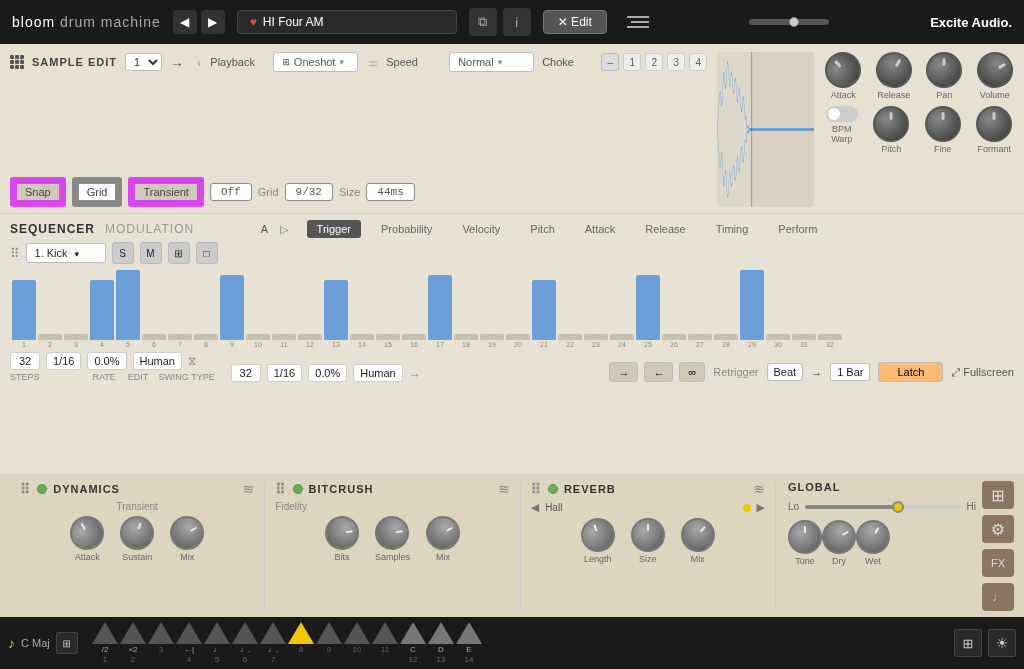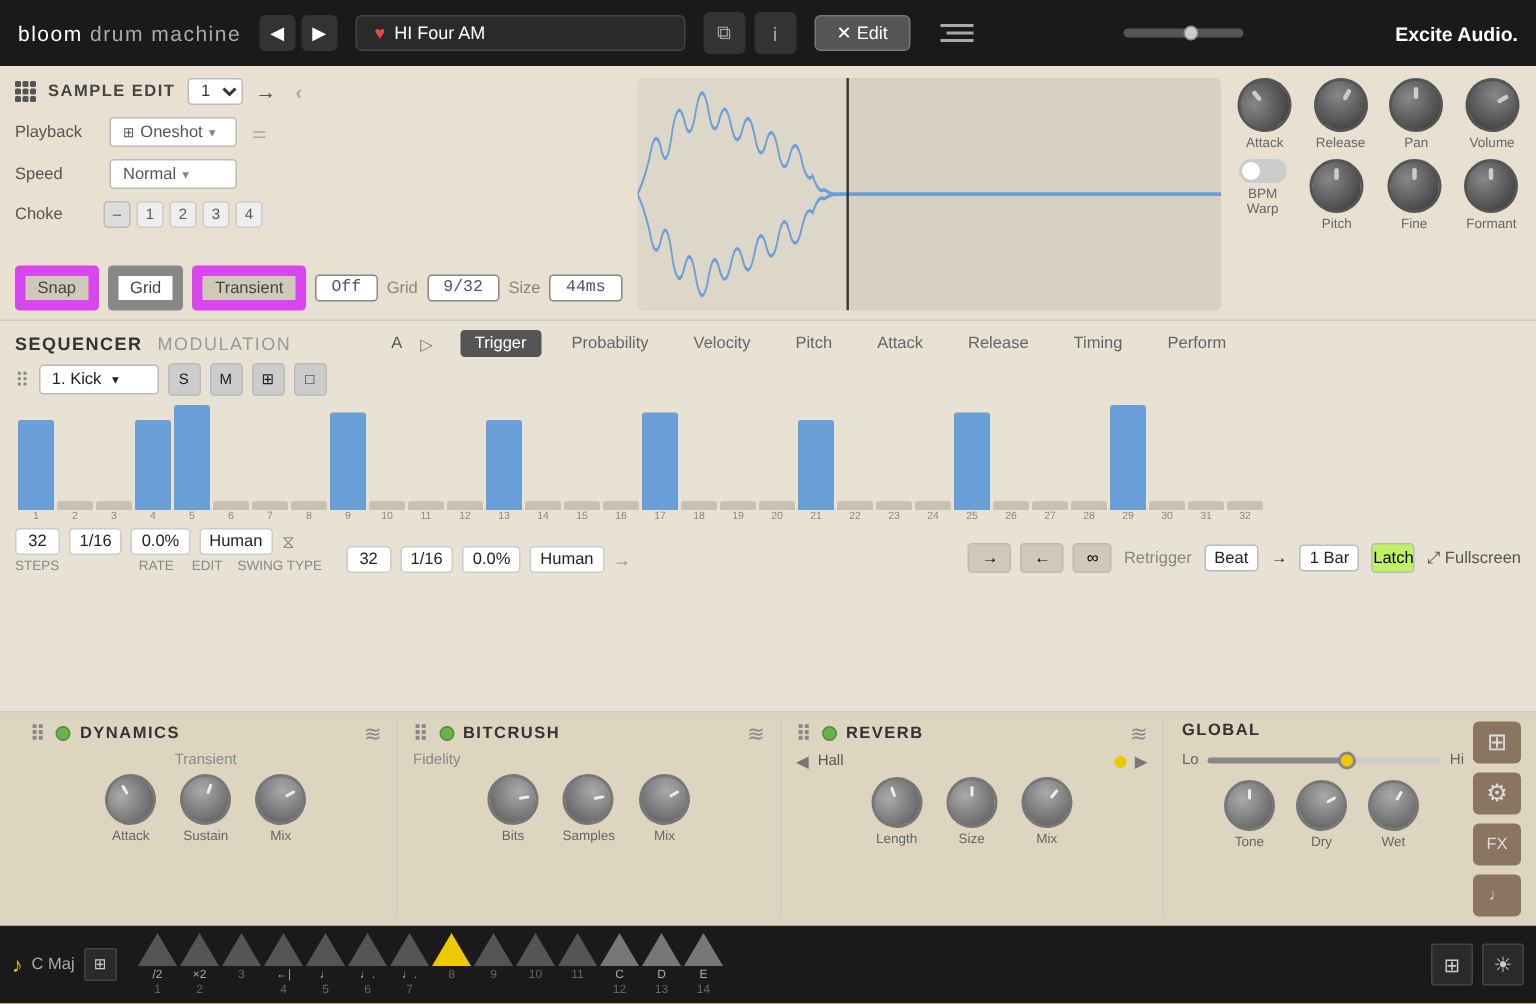--- a/index.html
+++ b/index.html
@@ -381,24 +381,24 @@
     }
     .retrigger-label { color: #888; }
     .footer-select {
       background: #fff;
       border: 1px solid #bbb;
       border-radius: 3px;
       padding: 2px 6px;
       font-size: 11px;
     }
     .latch-btn {
-      background: #bef264;
+      background: #fdba74;
       border: 1px solid #bbb;
       border-radius: 3px;
-      padding: 3px 0;
+      padding: 3px 18px;
       cursor: pointer;
       font-size: 11px;
     }
     .fullscreen-btn {
       background: transparent;
       border: none;
       color: #555;
       cursor: pointer;
       font-size: 11px;
       display: flex; align-items: center; gap: 3px;
@@ -523,22 +523,20 @@
       top: -4px;
       width: 12px; height: 12px;
       background: #f0c800;
       border-radius: 50%;
       border: 2px solid #888;
       left: 60%;
       transform: translateX(-50%);
     }
     .global-knobs {
       display: flex;
-      gap: 14px;
-      margin-left: 28px;
     }
     .global-icons {
       display: flex;
       flex-direction: column;
       gap: 6px;
       align-items: center;
       justify-content: center;
       padding-left: 6px;
     }
     .global-icon-btn {
@@ -628,21 +626,21 @@
       <div style="position:absolute;width:10px;height:10px;background:#ccc;border-radius:50%;top:-2px;left:50%;border:1px solid #888;"></div>
     </div>
   </div>
   <div class="excite-logo">Excite Audio.</div>
 </div>
 
 <div class="main-content">
 
   <div class="sample-edit-section">
     <div class="sample-edit-left">
-      <div style="display:flex;flex-direction:column;gap:8px;">
+      <div style="display:flex;flex-direction:row;gap:8px;">
         <div class="sample-edit-header">
           <div class="grid-icon">
             <div class="grid-dot"></div>
               <div class="grid-dot"></div>
               <div class="grid-dot"></div>
             <div class="grid-dot"></div>
               <div class="grid-dot"></div>
               <div class="grid-dot"></div>
             <div class="grid-dot"></div>
               <div class="grid-dot"></div>

